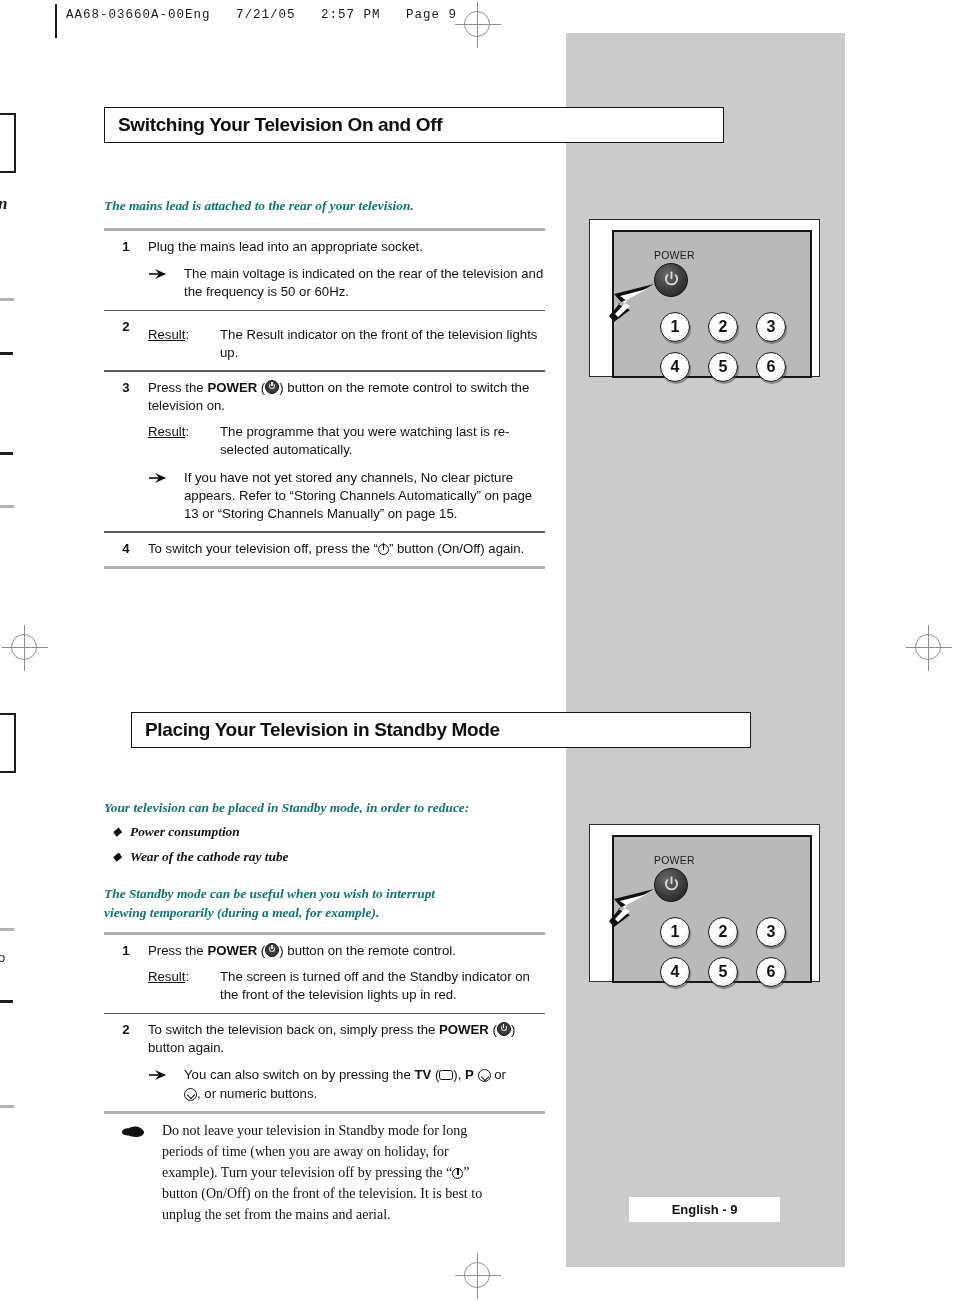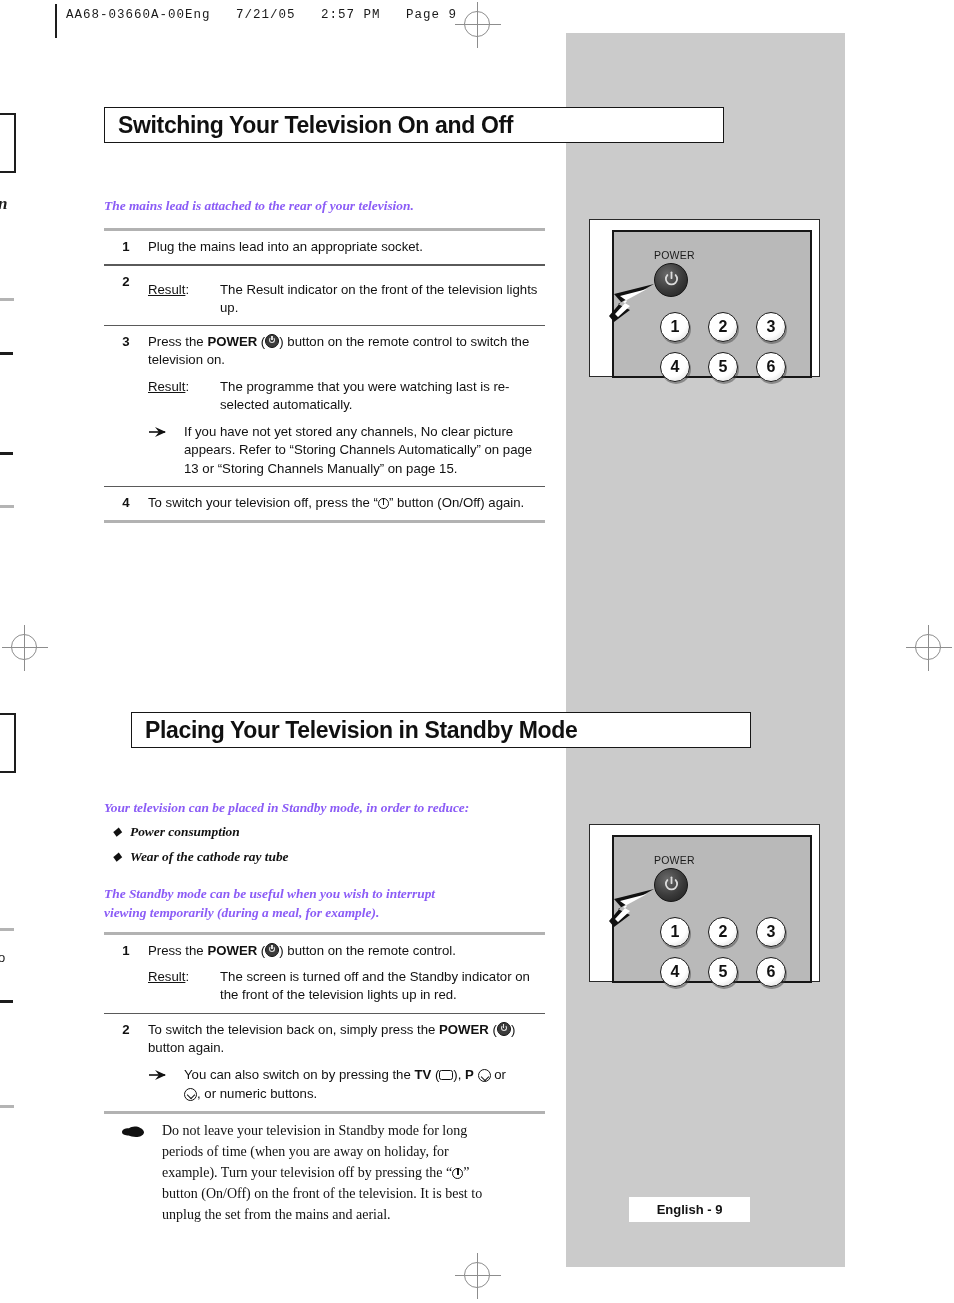--- a/index.html
+++ b/index.html
@@ -39,31 +39,31 @@
   
   .grey-panel{position:absolute;left:566px;top:33px;width:279px;height:1234px;background:#cbcbcb;}
 
   
   .section-head{
     position:absolute;left:104px;width:620px;height:36px;
     background:#ffffff;border:1.7px solid #161616;box-sizing:border-box;
     display:flex;align-items:center;
   }
   .section-head .txt{
-    font-size:23px;font-weight:bold;color:#101010;letter-spacing:-0.35px;
+    font-size:19px;font-weight:bold;color:#101010;letter-spacing:-0.35px;
     padding-left:13px;white-space:nowrap;
   }
   .head-1{top:107px;}
   .head-2{top:712px;margin-left:27px;}
 
   
   .intro{
     position:absolute;left:104px;width:450px;
     font-family:"Liberation Serif",serif;font-style:italic;font-weight:bold;
-    font-size:13.4px;color:#8b5cf6;line-height:1.45;
+    font-size:13.4px;color:#0f766e;line-height:1.45;
   }
   .intro-1{top:196px;}
   .intro-2{top:798px;}
   .intro-3{top:884px;}
 
   .bullets{position:absolute;left:104px;width:450px;}
   .bullets .bl{
     display:flex;align-items:flex-start;margin-bottom:9px;
     font-family:"Liberation Serif",serif;font-style:italic;font-weight:bold;
     font-size:13.4px;color:#111;
@@ -170,21 +170,21 @@
     border:1.6px solid #1b1b1b;box-sizing:border-box;
     display:flex;align-items:center;justify-content:center;
     font-size:16px;font-weight:bold;color:#111;
     box-shadow:1px 2px 0 rgba(60,60,60,.45);
   }
   .remote-1{left:589px;top:219px;}
   .remote-2{left:589px;top:824px;}
 
   
   .footer{
-    position:absolute;left:629px;top:1197px;width:121px;height:25px;background:#ffffff;
+    position:absolute;left:629px;top:1197px;width:151px;height:25px;background:#ffffff;
     display:flex;align-items:center;justify-content:center;text-align:center;
   }
   .footer .t{font-size:13px;font-weight:bold;color:#111;}
 </style>
 </head>
 <body>
 
 <div class="page">
 
   <div class="crop-hdr-rule"></div>
@@ -231,20 +231,29 @@
 
   <div class="intro intro-1">The mains lead is attached to the rear of your television.</div>
 
   <div class="steps" style="top:228px;">
     <div class="rule-thick"></div>
 
     <div class="step">
       <div class="num">1</div>
       <div class="body">
         <p>Plug the mains lead into an appropriate socket.</p>
+        <div class="note">
+          <div class="arrow">
+            <svg class="arrow-ico" width="20" height="12" viewBox="0 0 20 12">
+              <path d="M1 6 L17 6" stroke="#111" stroke-width="1.6" fill="none"></path>
+              <path d="M7 1 L18 6 L7 11 L11 6 Z" fill="#111"></path>
+            </svg>
+          </div>
+          <div class="ntxt">The main voltage is indicated on the rear of the television and the frequency is 50 or 60Hz.</div>
+        </div>
       </div>
     </div>
 
     <div class="rule-thin"></div>
 
     <div class="step">
       <div class="num">2</div>
       <div class="body">
         <div class="sub">
           <div class="lab"><u>Result</u><span>:</span></div>

